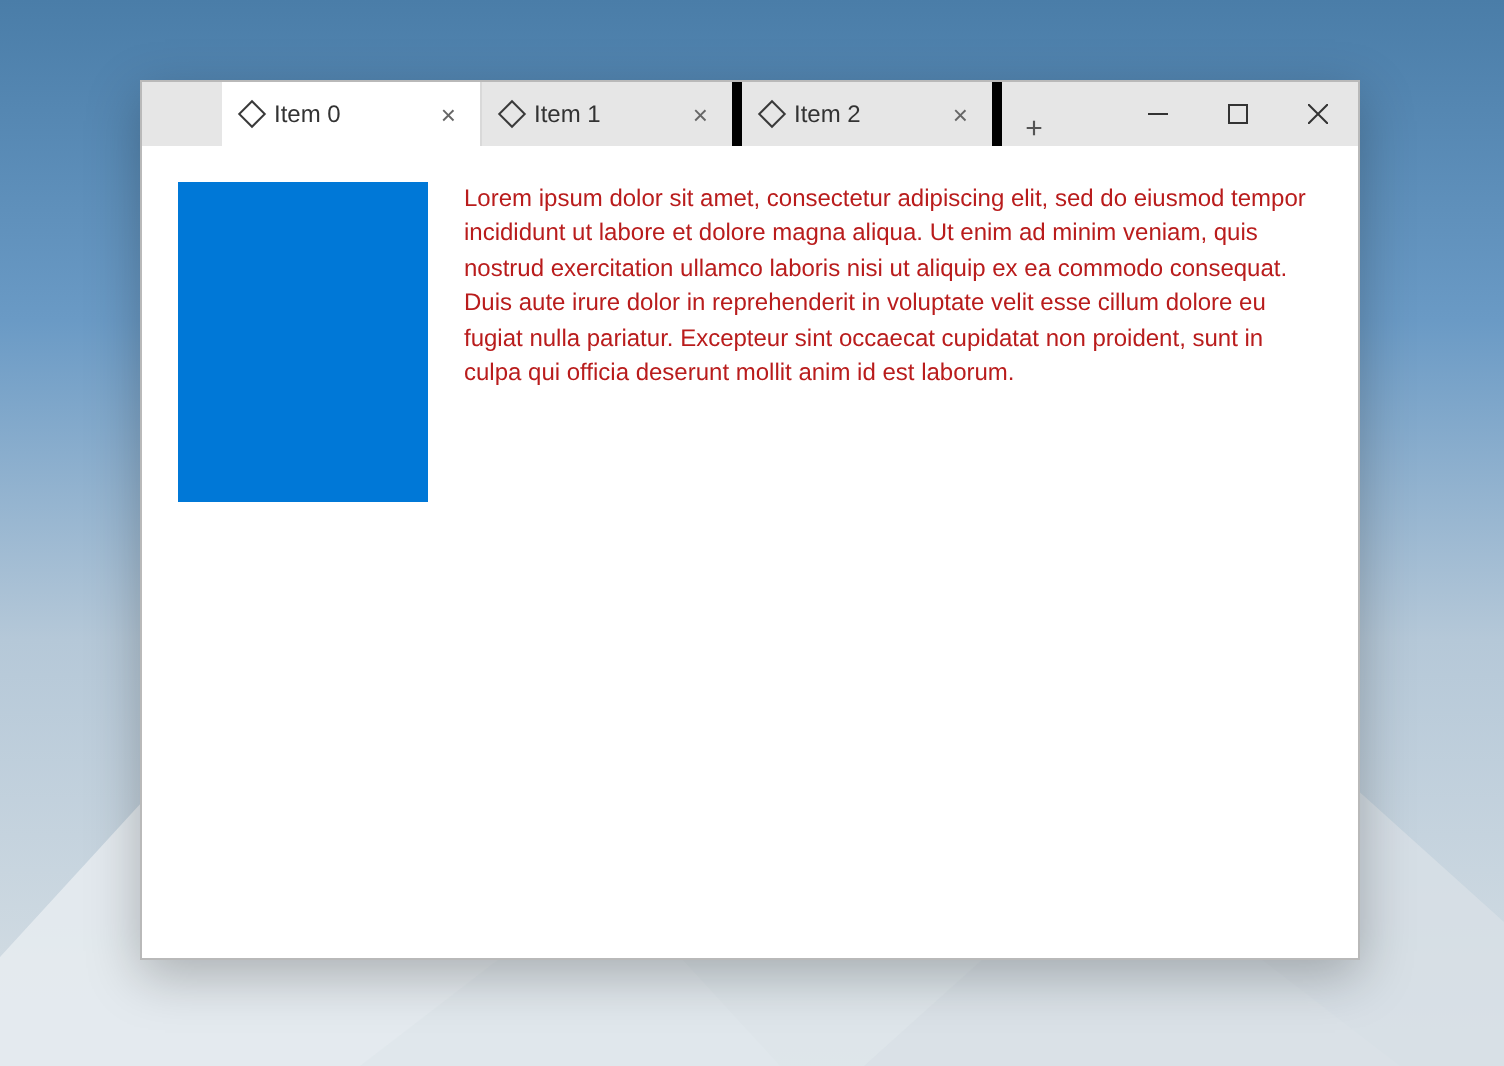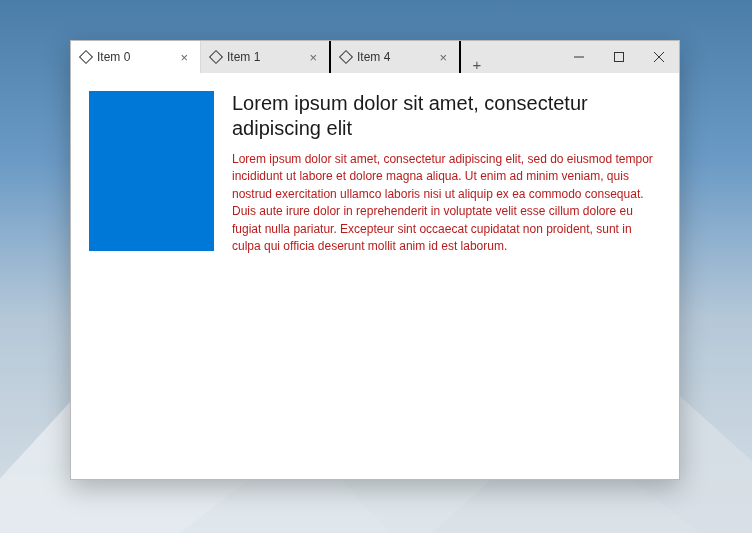--- a/index.html
+++ b/index.html
@@ -65,31 +65,32 @@
     background: #e6e6e6;
     display: flex;
     align-items: stretch;
     position: relative;
   }
 
   .tabs {
     display: flex;
     align-items: flex-end;
     flex: 1;
+    padding-left: 40px;
   }
 
   .tab {
     display: flex;
     align-items: center;
     gap: 6px;
     padding: 0 8px 0 10px;
     height: 32px;
     font-size: 12px;
     color: #333;
-    border-right: 2px solid #000000;
+    border-right: 5px solid #000000;
     min-width: 130px;
     cursor: default;
   }
   .tab.active {
     background: #ffffff;
     border-right: 1px solid #d9d9d9;
   }
   .tab .diamond {
     width: 10px; height: 10px;
     transform: rotate(45deg);
@@ -179,21 +180,21 @@
       </div>
 
       <div class="tab">
         <span class="diamond"></span>
         <span class="tab-label">Item 1</span>
         <span class="tab-close">×</span>
       </div>
 
       <div class="tab">
         <span class="diamond"></span>
-        <span class="tab-label">Item 4</span>
+        <span class="tab-label">Item 2</span>
         <span class="tab-close">×</span>
       </div>
 
       <div class="new-tab">
         <span>+</span>
       </div>
     </div>
 
     <div class="win-controls">
       <div class="win-btn">
@@ -211,18 +212,17 @@
             <line x1="0" y1="0" x2="10" y2="10" stroke="#333" stroke-width="1"></line>
             <line x1="10" y1="0" x2="0" y2="10" stroke="#333" stroke-width="1"></line>
           </svg>
       </div>
     </div>
   </div>
 
   <div class="content">
     <div class="thumb"></div>
     <div class="text-col">
-      <div class="heading">Lorem ipsum dolor sit amet, consectetur adipiscing elit</div>
       <div class="body">Lorem ipsum dolor sit amet, consectetur adipiscing elit, sed do eiusmod tempor incididunt ut labore et dolore magna aliqua. Ut enim ad minim veniam, quis nostrud exercitation ullamco laboris nisi ut aliquip ex ea commodo consequat. Duis aute irure dolor in reprehenderit in voluptate velit esse cillum dolore eu fugiat nulla pariatur. Excepteur sint occaecat cupidatat non proident, sunt in culpa qui officia deserunt mollit anim id est laborum.</div>
     </div>
   </div>
 
 </div>
 
 </body></html>

